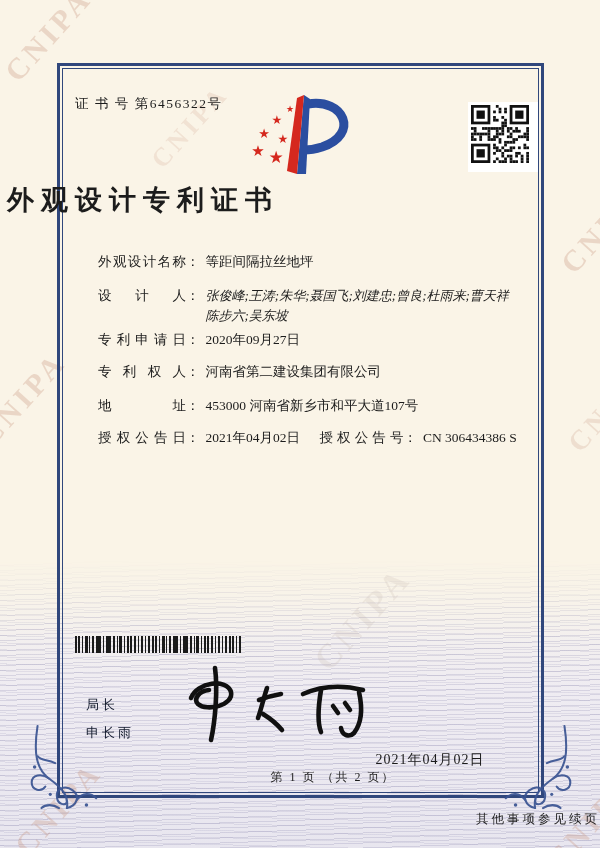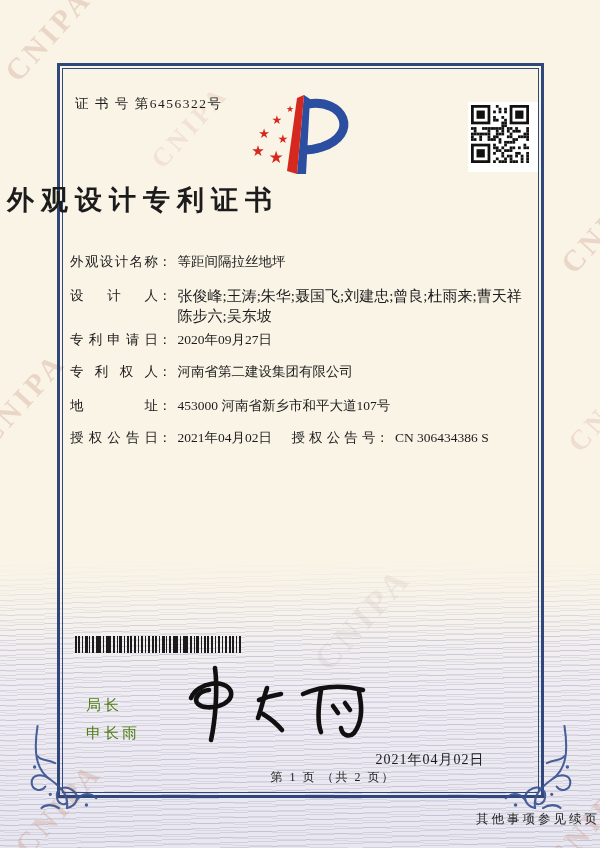--- a/index.html
+++ b/index.html
@@ -21,40 +21,40 @@
   .frame{position:absolute;z-index:3;left:57px;top:63px;width:487px;height:735px;
          border:3px solid #30477c;box-sizing:border-box;padding:2px;}
   .frame-inner{width:100%;height:100%;border:1px solid #30477c;box-sizing:border-box;}
   .content{position:absolute;z-index:4;left:0;top:0;width:600px;height:848px;}
   .abs{position:absolute;}
   .cert-no{left:75px;top:95px;font-size:13.5px;letter-spacing:1.5px;}
   .logo{left:246px;top:92px;width:120px;height:86px;}
   .qr{left:468px;top:102px;width:64px;height:64px;background:#fff;padding:3px;}
   .title{left:0;top:182px;width:600px;text-align:left;font-size:27px;font-weight:bold;
          letter-spacing:7px;text-indent:7px;}
-  .fields{left:70px;top:252px;width:445px;font-size:13.5px;line-height:20px;}
+  .fields{left:98px;top:252px;width:445px;font-size:13.5px;line-height:20px;}
   .frow{margin:0 0 14px 0;white-space:nowrap;}
   .flabel{display:inline-block;width:88px;text-align:justify;text-align-last:justify;
           vertical-align:top;}
   .flabel2{display:inline-block;width:84px;text-align:justify;text-align-last:justify;
           vertical-align:top;}
   .colon{vertical-align:top;}
   .fvalue{margin-left:6px;vertical-align:top;}
   .fvalue-block{display:inline-block;margin-left:6px;vertical-align:top;white-space:nowrap;
-                font-size:15px;}
+                font-size:13px;font-style:italic;}
   .grant2{margin-left:16px;}
   .paras{left:76px;top:496px;width:450px;font-size:13.5px;line-height:25px;text-align:justify;}
   .paras p{margin:0;text-indent:2.2em;}
   .barcode{left:75px;top:636px;width:166px;height:17px;
     background-image:
       repeating-linear-gradient(90deg,#1b1b1b 0 1.5px,rgba(0,0,0,0) 1.5px 3.5px),
       repeating-linear-gradient(90deg,#1b1b1b 0 1px,rgba(0,0,0,0) 1px 7px),
       repeating-linear-gradient(90deg,#1b1b1b 0 2px,rgba(0,0,0,0) 2px 11px);}
-  .signer{font-family:"Liberation Sans","DejaVu Sans",sans-serif;font-size:15px;
-          letter-spacing:3px;color:#4d7c0f;}
+  .signer{font-family:"Liberation Sans","DejaVu Sans",sans-serif;font-size:13px;
+          letter-spacing:3px;color:#0f172a;}
   .signer-title{left:86px;top:696px;}
   .signer-name{left:86px;top:724px;}
   .signature{left:175px;top:660px;width:200px;height:88px;}
   .issue-date{left:340px;top:751px;width:180px;text-align:center;font-size:14px;letter-spacing:1px;}
   .page-indicator{left:0;top:769px;width:600px;text-align:center;font-size:12px;letter-spacing:2px;padding-left:33px;}
   .footer-note{left:0;top:811px;width:600px;text-align:right;font-size:12.5px;letter-spacing:3px;}
   .flourish{position:absolute;z-index:5;width:88px;height:88px;}
   .flourish-br{left:496px;top:722px;}
   .flourish-bl{left:18px;top:722px;transform:scaleX(-1);}
 </style>

